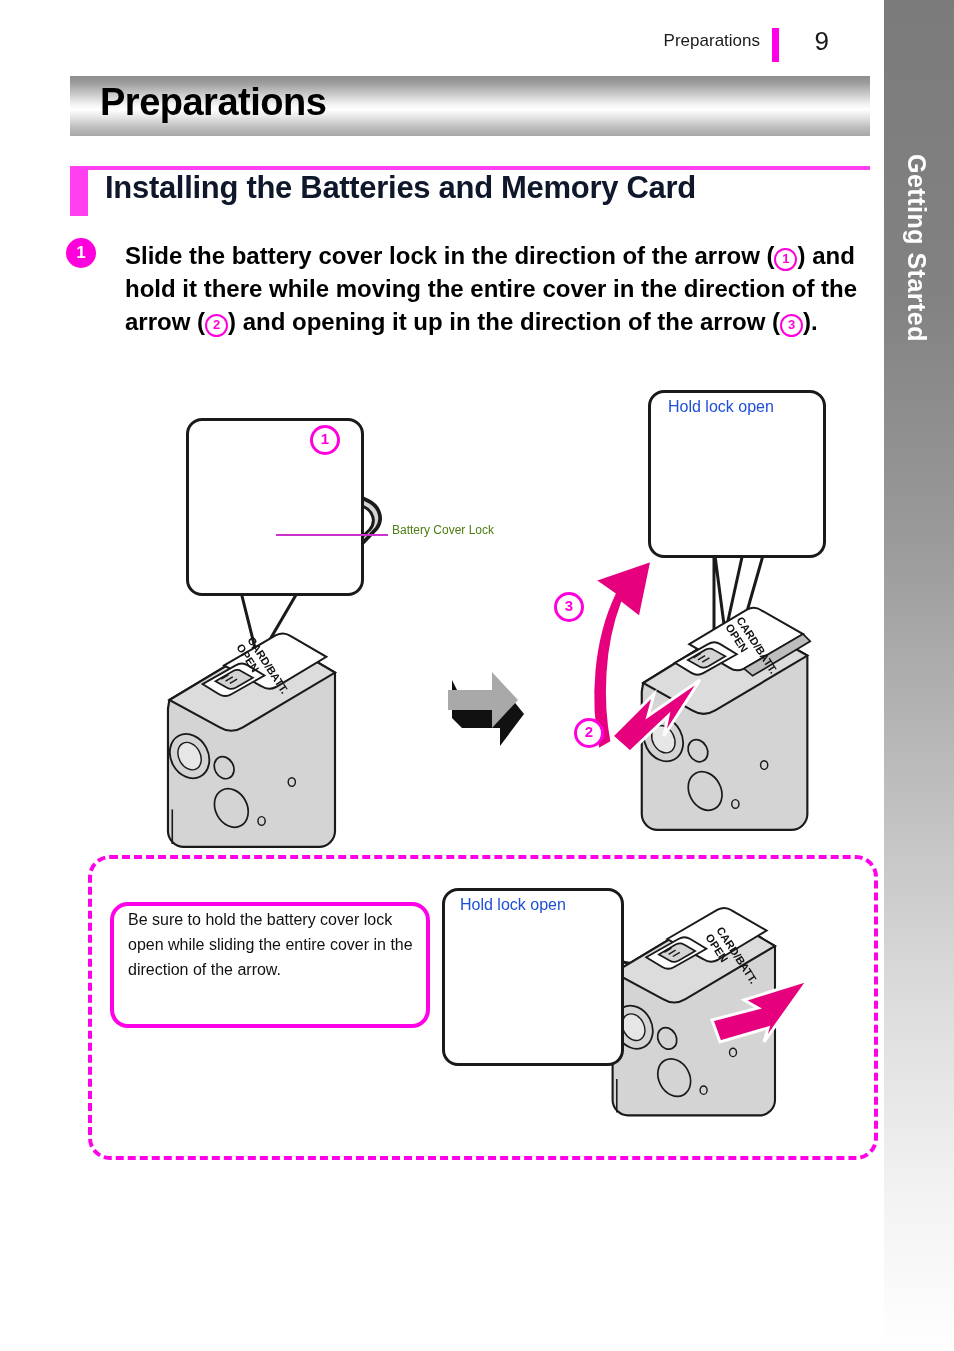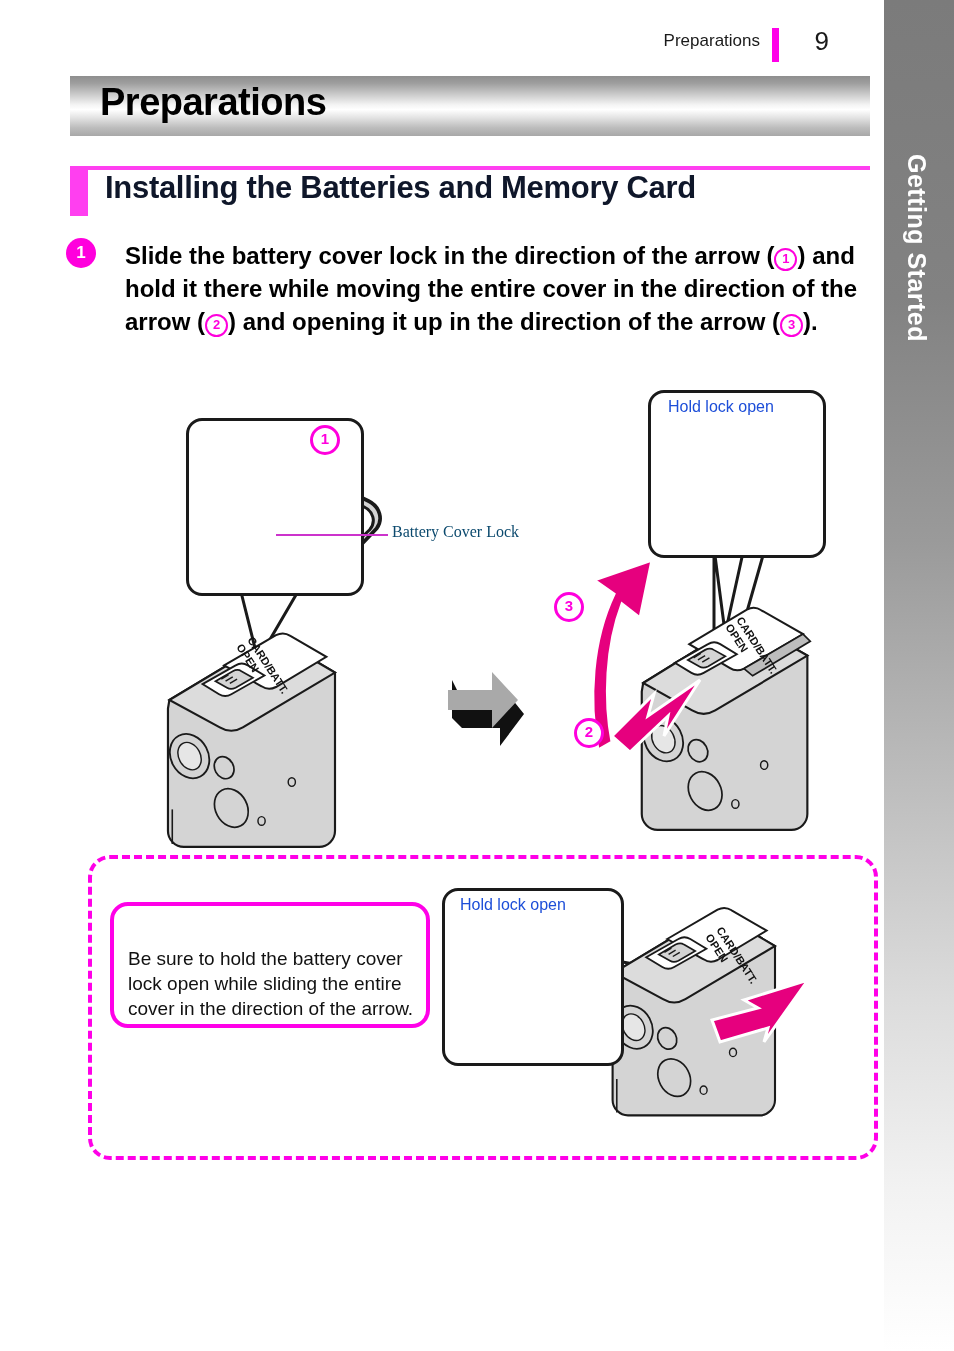--- a/index.html
+++ b/index.html
@@ -77,40 +77,40 @@
   .fig{position:absolute;left:0;top:0;width:954px;height:1351px;pointer-events:none;}
 
   .callout{
     position:absolute;border:3px solid #1a1a1a;border-radius:16px;background:#fff;
   }
   .callout-text{
     position:absolute;font-size:16px;color:#1d4ed8;white-space:nowrap;
   }
 
   .leader-line{position:absolute;background:#cc33cc;height:2px;}
-  .leader-label{position:absolute;font-size:16px;color:#0c4a6e;white-space:nowrap;font-family:Liberation Serif, serif;}
+  .leader-label{position:absolute;font-size:12px;color:#4d7c0f;white-space:nowrap;}
 
   .circ-lbl{
     position:absolute;width:24px;height:24px;line-height:21px;
     border:3px solid #ff00dd;border-radius:50%;color:#ff00dd;
     font-size:15px;font-weight:bold;text-align:center;background:#fff;
   }
 
   
   .note-dashed{
     position:absolute;left:88px;top:855px;width:782px;height:297px;
     border:4px dashed #ff00e8;border-radius:22px;
   }
   .note-inner{
     position:absolute;left:110px;top:902px;width:312px;height:118px;
     border:4px solid #ff00e8;border-radius:18px;background:#fff;
   }
   .note-text{
     position:absolute;left:128px;top:907px;width:290px;
-    font-size:19px;line-height:25px;color:#111;margin-top:39px;
+    font-size:16px;line-height:25px;color:#111;
   }
 </style>
 </head>
 <body>
 
 <div class="side-tab">
   <div class="side-tab-label">Getting Started</div>
 </div>
 
 <div class="page-header">

